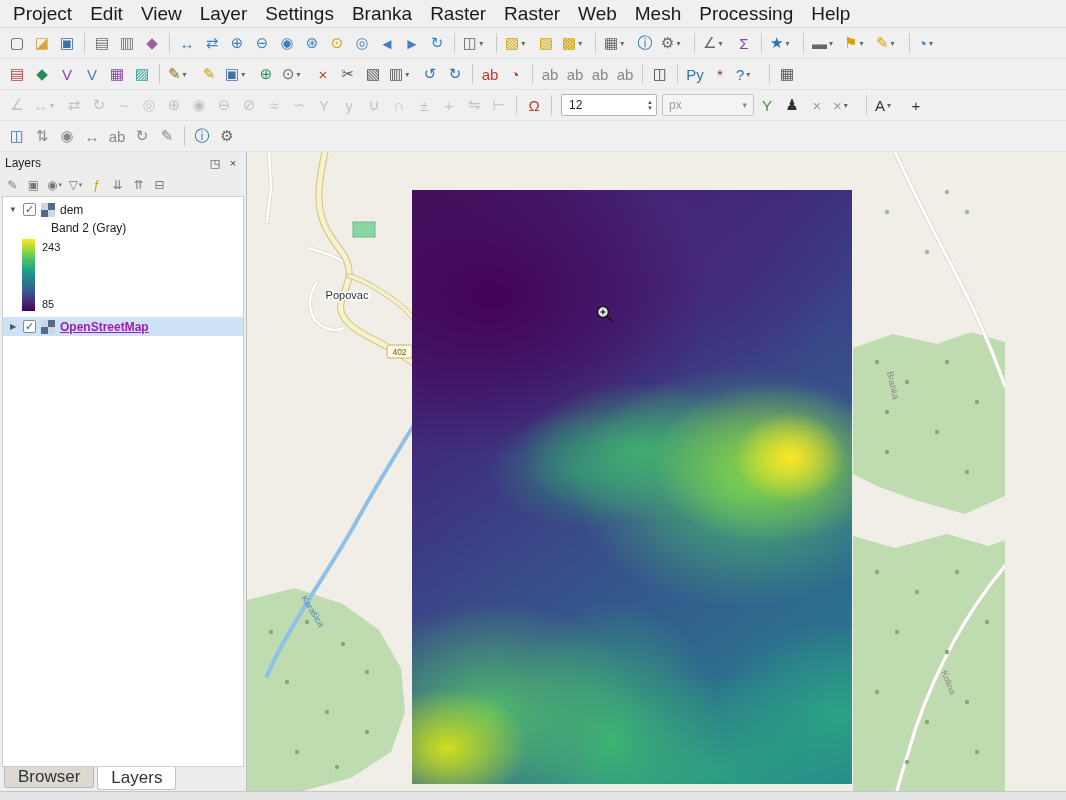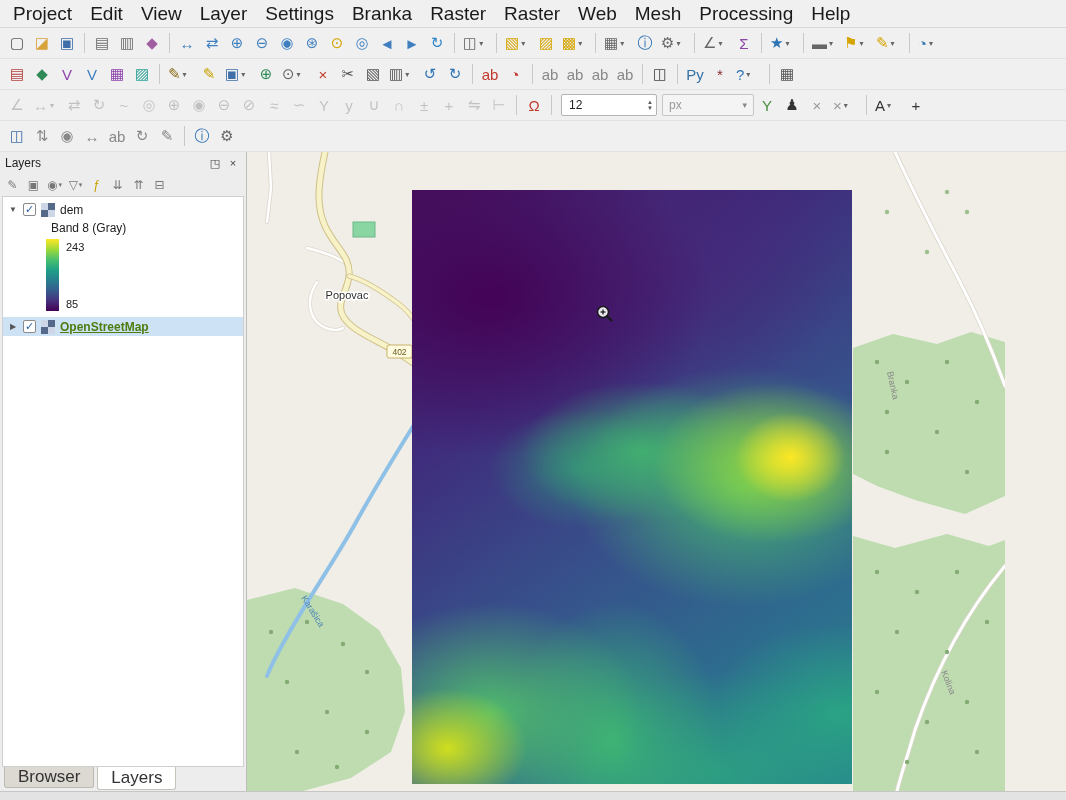--- a/index.html
+++ b/index.html
@@ -51,23 +51,23 @@
         font-size:12px;color:#1c1c1c;padding-top:3px}
   .tree-row{display:flex;align-items:center;height:19px;padding-left:5px;gap:5px}
   .tree-row.selected{background:#cde2f5}
   .expander{width:10px;font-size:8px;color:#555;text-align:center;flex:none}
   .cb{width:13px;height:13px;background:#fff;border:1px solid #8a8a8a;border-radius:2px;
       display:inline-flex;align-items:center;justify-content:center;flex:none}
   .tick{font-size:11px;color:#2d5f9e;font-weight:bold;line-height:1}
   .layer-swatch{width:14px;height:14px;flex:none;
       background:conic-gradient(#55698a 25%,#ccd6e6 0 50%,#55698a 0 75%,#ccd6e6 0)}
   .layer-label{white-space:nowrap}
-  .selected .layer-label{font-weight:bold;text-decoration:underline;color:#4d7c0f}
+  .selected .layer-label{font-weight:bold;text-decoration:underline;color:#a21caf}
   .band-label{padding-left:48px;height:18px;display:flex;align-items:center;color:#222}
-  .legend{display:flex;padding-left:43px;gap:7px;margin:2px 0 6px}
+  .legend{display:flex;padding-left:19px;gap:7px;margin:2px 0 6px}
   .ramp{width:13px;height:72px;flex:none;
         background:linear-gradient(#fde725,#a0da39,#4ac16d,#1fa187,#277f8e,#365c8d,#46327e,#440154)}
   .legend-vals{display:flex;flex-direction:column;justify-content:space-between;
                font-size:11px;color:#222;padding:2px 0 1px}
   .panel-tabs{display:flex;align-items:flex-start;height:24px;padding-left:4px;gap:3px;background:#ededed}
   .ptab{height:21px;padding:0 13px;display:inline-flex;align-items:center;font-size:17px;
         background:#dcd9d2;border:1px solid #bdbab2;border-top:none;border-radius:0 0 3px 3px;color:#333}
   .ptab.active{background:#ffffff;height:23px;border-color:#c6c3bb}
 
   
@@ -285,21 +285,21 @@
 
       <div class="tree">
         <div class="tree-row">
           <span class="expander">▼</span>
           <span class="cb">
               <span class="tick">✓</span>
             </span>
           <span class="layer-swatch"></span>
           <span class="layer-label">dem</span>
         </div>
-        <div class="band-label">Band 8 (Gray)</div>
+        <div class="band-label">Band 2 (Gray)</div>
         <div class="legend">
           <span class="ramp"></span>
           <span class="legend-vals">
             <span>243</span>
             <span>85</span>
           </span>
         </div>
         <div class="tree-row selected">
           <span class="expander">▶</span>
           <span class="cb">

